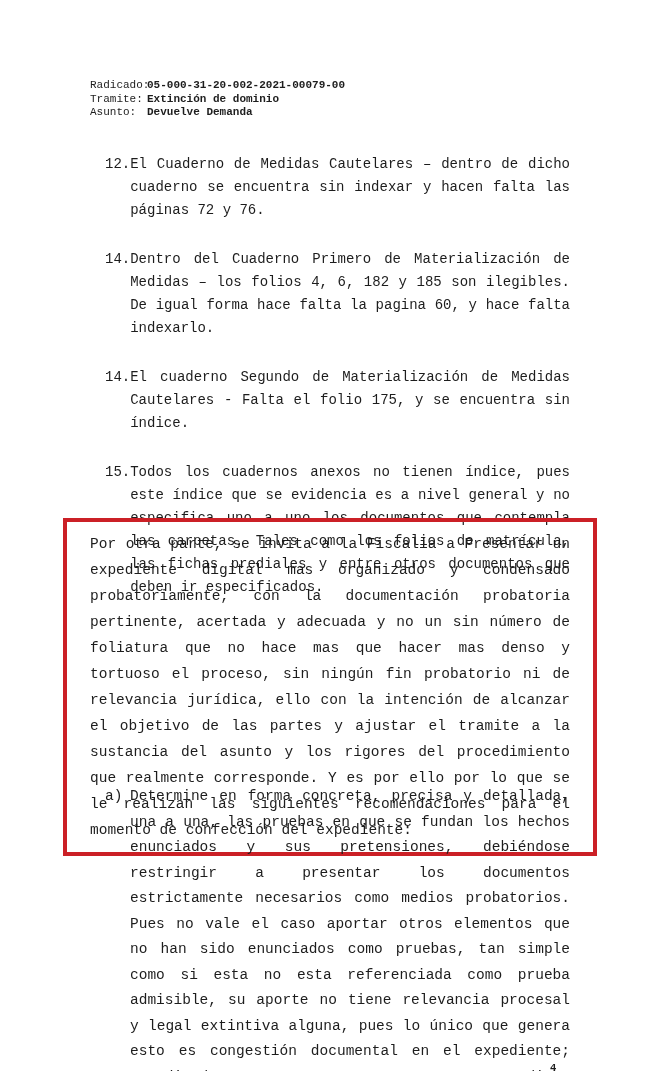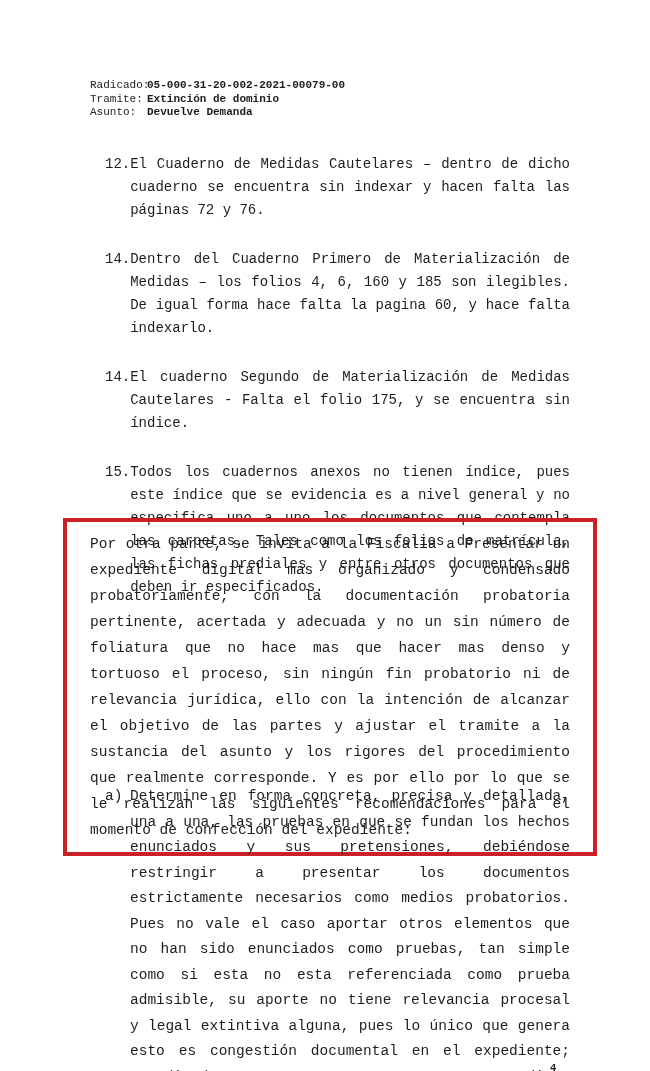--- a/index.html
+++ b/index.html
@@ -104,21 +104,21 @@
     </div>
   </div>
 
   <div class="numbered-list">
     <div class="num-item">
       <span class="num-marker">12.</span>
       <span class="num-text">El Cuaderno de Medidas Cautelares – dentro de dicho cuaderno se encuentra sin indexar y hacen falta las páginas 72 y 76.</span>
     </div>
     <div class="num-item">
       <span class="num-marker">14.</span>
-      <span class="num-text">Dentro del Cuaderno Primero de Materialización de Medidas – los folios 4, 6, 160 y 185 son ilegibles. De igual forma hace falta la pagina 60, y hace falta indexarlo.</span>
+      <span class="num-text">Dentro del Cuaderno Primero de Materialización de Medidas – los folios 4, 6, 182 y 185 son ilegibles. De igual forma hace falta la pagina 60, y hace falta indexarlo.</span>
     </div>
     <div class="num-item">
       <span class="num-marker">14.</span>
       <span class="num-text">El cuaderno Segundo de Materialización de Medidas Cautelares - Falta el folio 175, y se encuentra sin índice.</span>
     </div>
     <div class="num-item">
       <span class="num-marker">15.</span>
       <span class="num-text">Todos los cuadernos anexos no tienen índice, pues este índice que se evidencia es a nivel general y no especifica uno a uno los documentos que contempla las carpetas. Tales como los folios de matrícula, las fichas prediales y entre otros documentos que deben ir especificados.</span>
     </div>
   </div>

